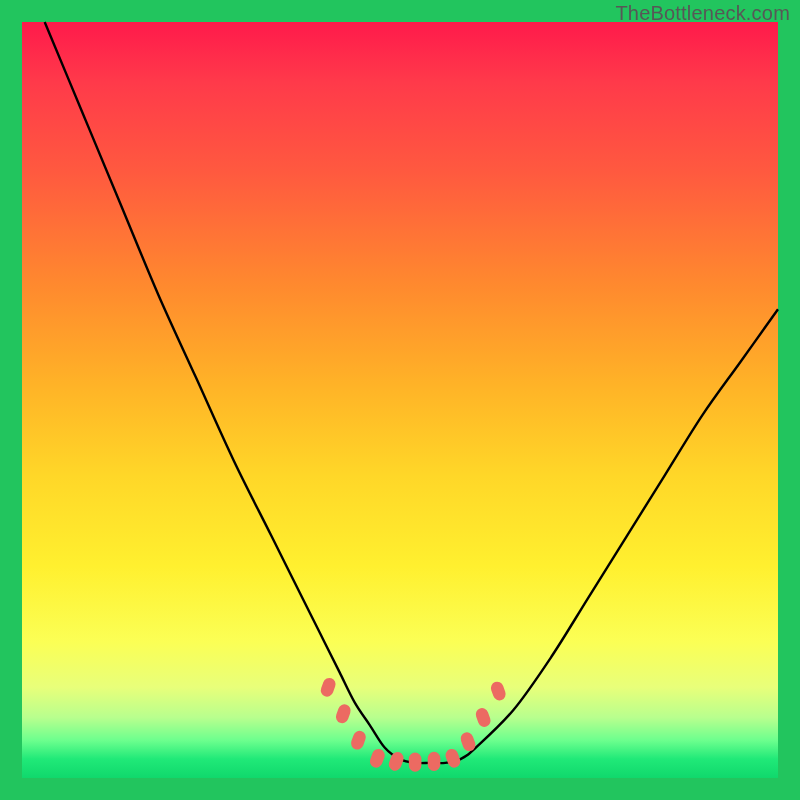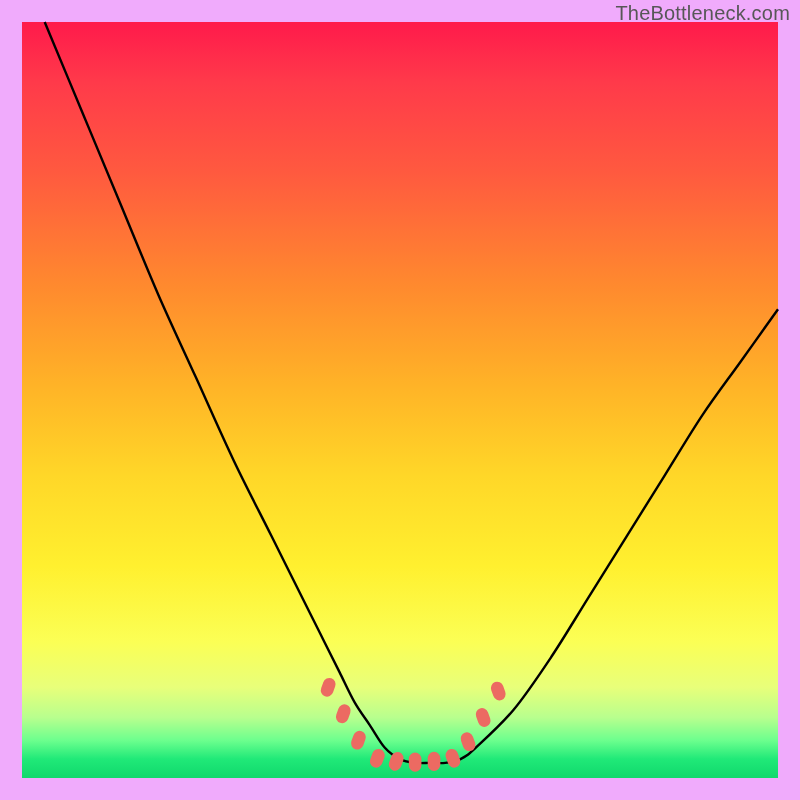--- a/index.html
+++ b/index.html
@@ -8,21 +8,21 @@
     width: 800px;
     height: 800px;
     overflow: hidden;
     background: #000;
     font-family: Arial, Helvetica, sans-serif;
   }
   .frame {
     position: relative;
     width: 800px;
     height: 800px;
-    background: #f0abfc;
+    background: #22c55e;
   }
   .plot {
     position: absolute;
     left: 22px;
     top: 22px;
     width: 756px;
     height: 756px;
     
     background: linear-gradient(to bottom,
       #ff1a4b 0%,

